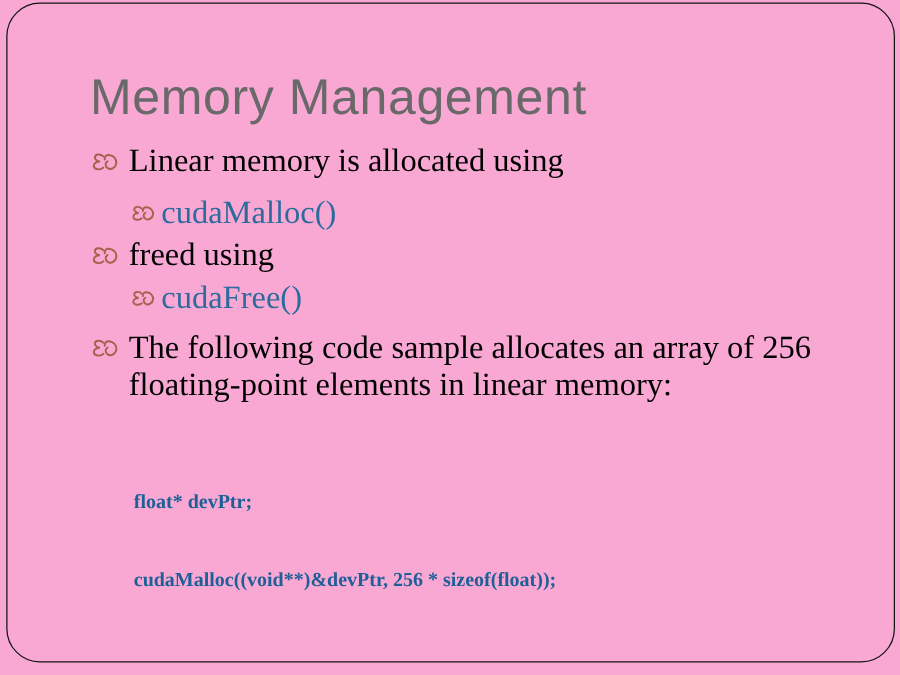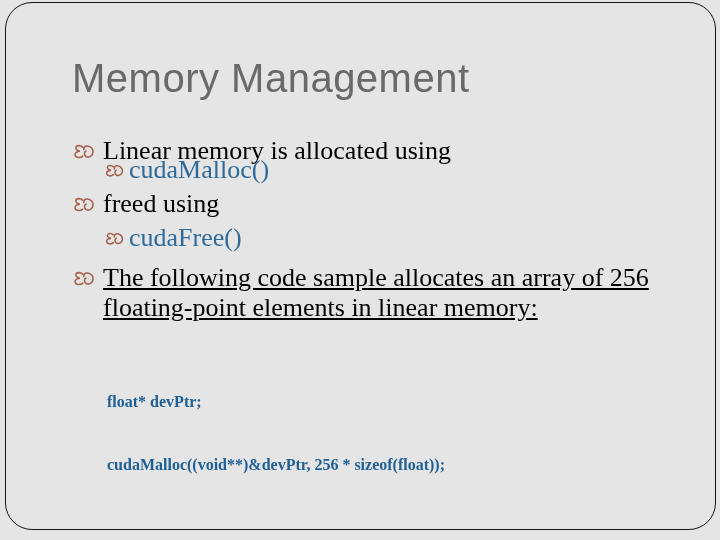--- a/index.html
+++ b/index.html
@@ -4,21 +4,21 @@
 <style>
   html, body {
     margin: 0;
     padding: 0;
     background: #ffffff;
   }
   .slide {
     position: relative;
     width: 720px;
     height: 540px;
-    background: #e5e5e5;
+    background: #f9a8d4;
     overflow: hidden;
     font-family: "Liberation Serif", serif;
   }
   .frame {
     position: absolute;
     left: 5px;
     top: 2px;
     right: 4px;
     bottom: 10px;
     border: 1px solid #141414;
@@ -46,21 +46,21 @@
   }
   .row .bullet {
     flex: 0 0 auto;
     display: block;
   }
   .row.lvl1 { left: 72px; }
   .row.lvl2 { left: 104px; }
   .row.lvl1 .bullet svg { margin-top: 8px; margin-right: 7px; }
   .row.lvl2 .bullet svg { margin-top: 9px; margin-right: 4px; }
   .txt { display: block; }
-  .txt.wrap { max-width: 560px; text-decoration: underline; }
+  .txt.wrap { max-width: 560px; }
   .blue { color: #2e6b9d; }
   .code {
     position: absolute;
     left: 107px;
     top: 349px;
     font-family: "Liberation Serif", serif;
     font-size: 16px;
     font-weight: 700;
     line-height: 21px;
     color: #1d5f96;
@@ -69,21 +69,21 @@
 </style>
 </head>
 <body>
 
 <div class="slide">
 
   <div class="frame"></div>
 
   <h1 class="title">Memory Management</h1>
 
-  <div class="row lvl1" style="top:136px">
+  <div class="row lvl1" style="top:114px">
     <span class="bullet">
       <svg width="24" height="17" viewBox="0 0 26 18" fill="none" stroke="#a8604a" stroke-width="1.7" stroke-linecap="round">
         <path d="M11.5 3.2 C 9.2 0.8, 4.6 1.0, 4.2 3.8 C 3.9 6.0, 6.8 7.4, 8.6 7.6 C 6.2 7.7, 3.0 8.9, 3.3 11.6 C 3.7 14.6, 9.0 15.4, 11.6 12.9"></path>
         <path d="M12.8 5.8 C 12.4 3.2, 14.2 1.8, 16.6 2.0 C 20.4 2.4, 23.2 5.2, 22.8 8.9 C 22.4 12.8, 18.4 15.2, 15.3 13.3 C 13.0 11.8, 12.9 8.6, 15.2 7.4"></path>
       </svg>
     </span>
     <span class="txt">Linear memory is allocated using</span>
   </div>
 
   <div class="row lvl2" style="top:155px">

